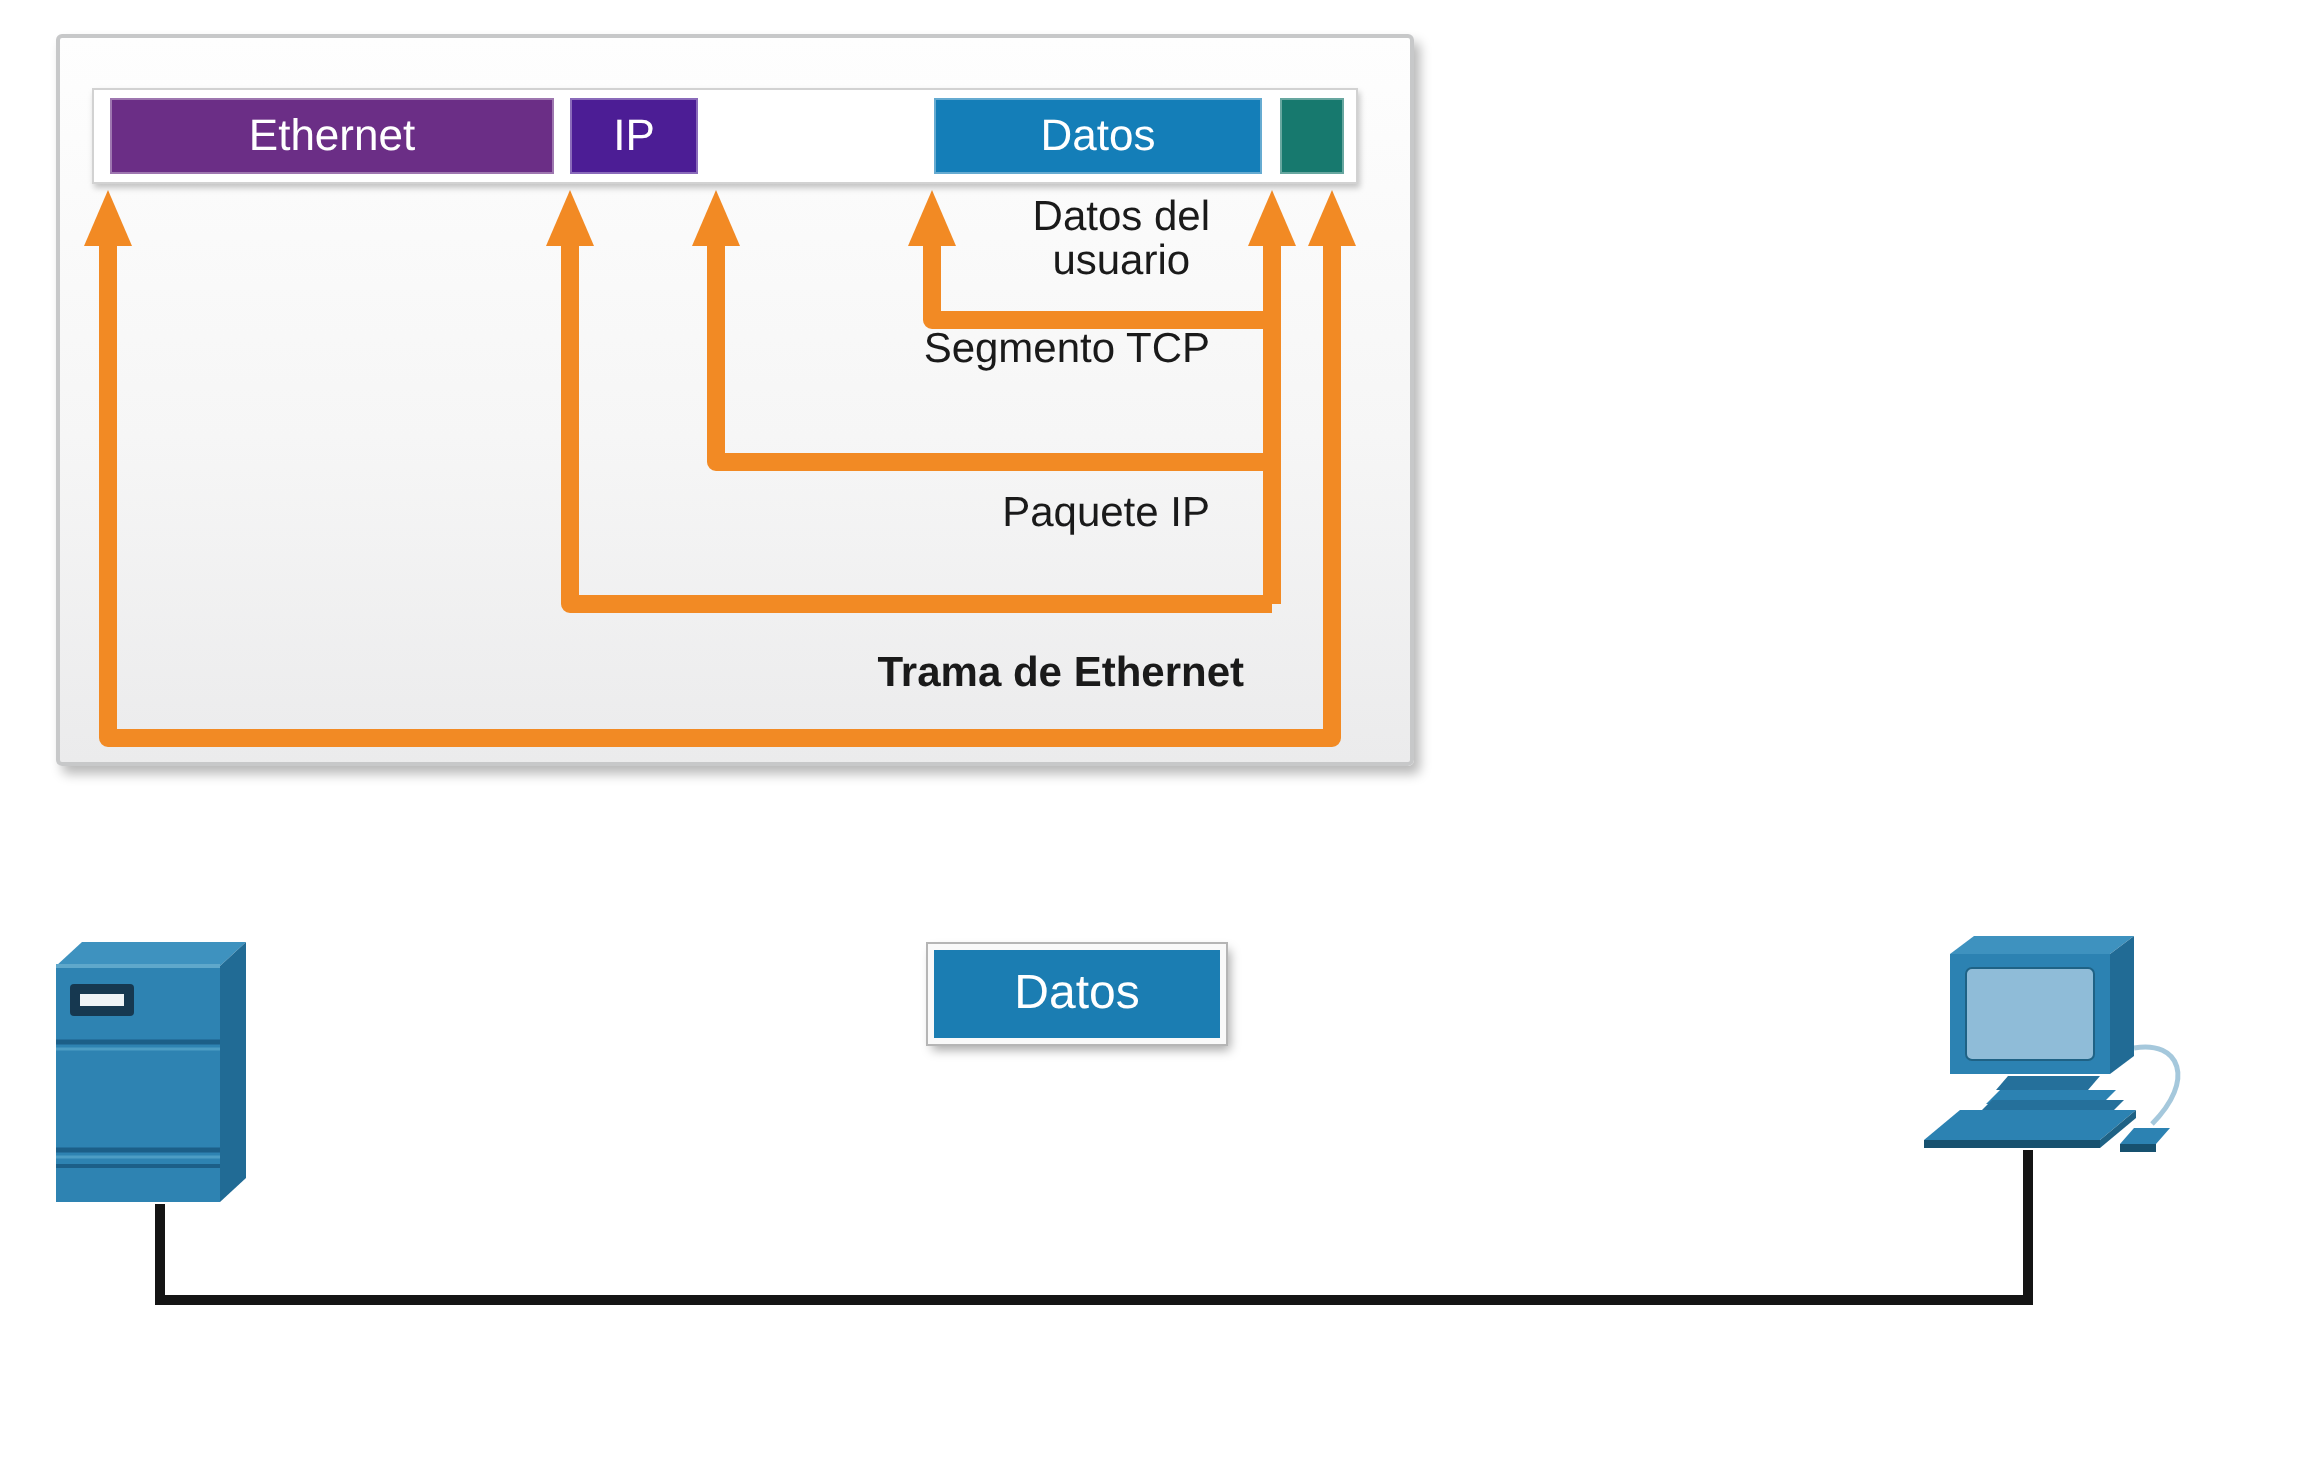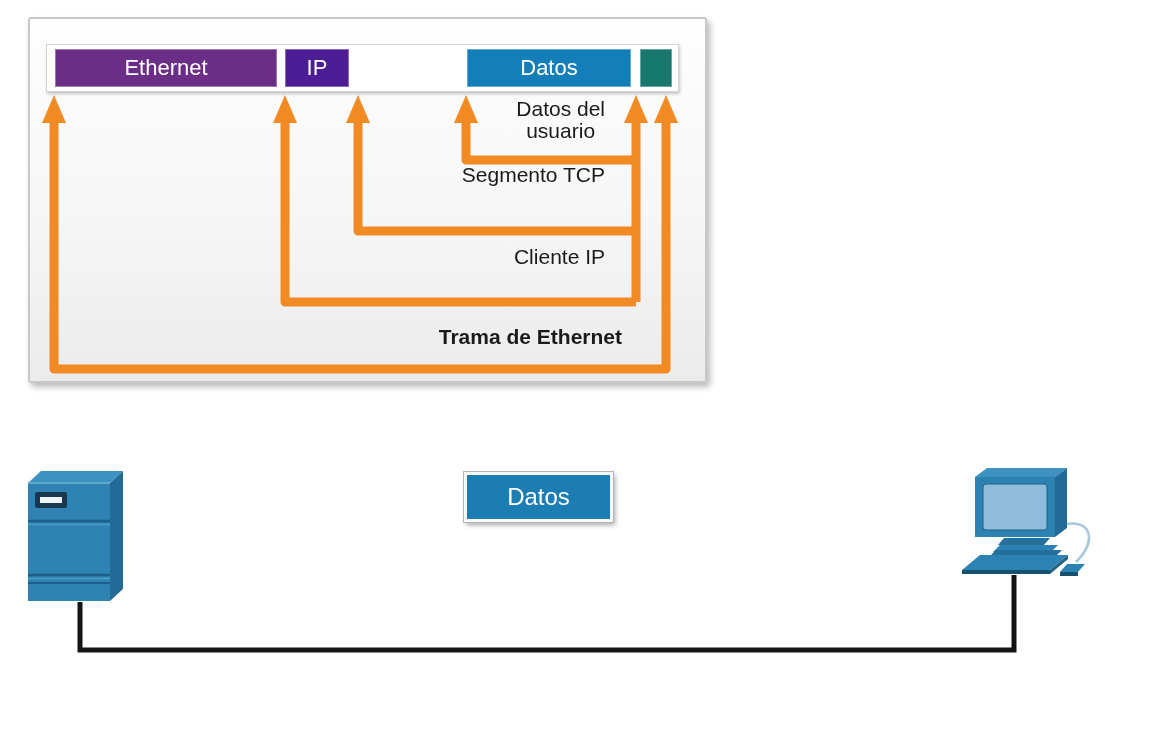--- a/index.html
+++ b/index.html
@@ -89,21 +89,21 @@
       <div class="seg seg-ip">IP</div>
       <div class="seg seg-datos">Datos</div>
       <div class="seg seg-trailer"></div>
     </div>
 
     <div class="bracket-label lbl-user">
       <span>Datos del</span><br>
       <span>usuario</span>
     </div>
     <div class="bracket-label lbl-tcpseg">Segmento TCP</div>
-    <div class="bracket-label lbl-ippkt">Cliente IP</div>
+    <div class="bracket-label lbl-ippkt">Paquete IP</div>
     <div class="bracket-label lbl-frame">Trama de Ethernet</div>
   </div>
 
 
   <svg class="cable-svg" viewBox="0 0 1162 90">
     <path d="M80 32 V80 H1014 V5" fill="none" stroke="#141414" stroke-width="5"></path>
   </svg>
 
   <svg class="icon-server" viewBox="0 0 110 150">
     <polygon points="8,21 90,21 103,9 21,9" fill="#3E92BF"></polygon>

